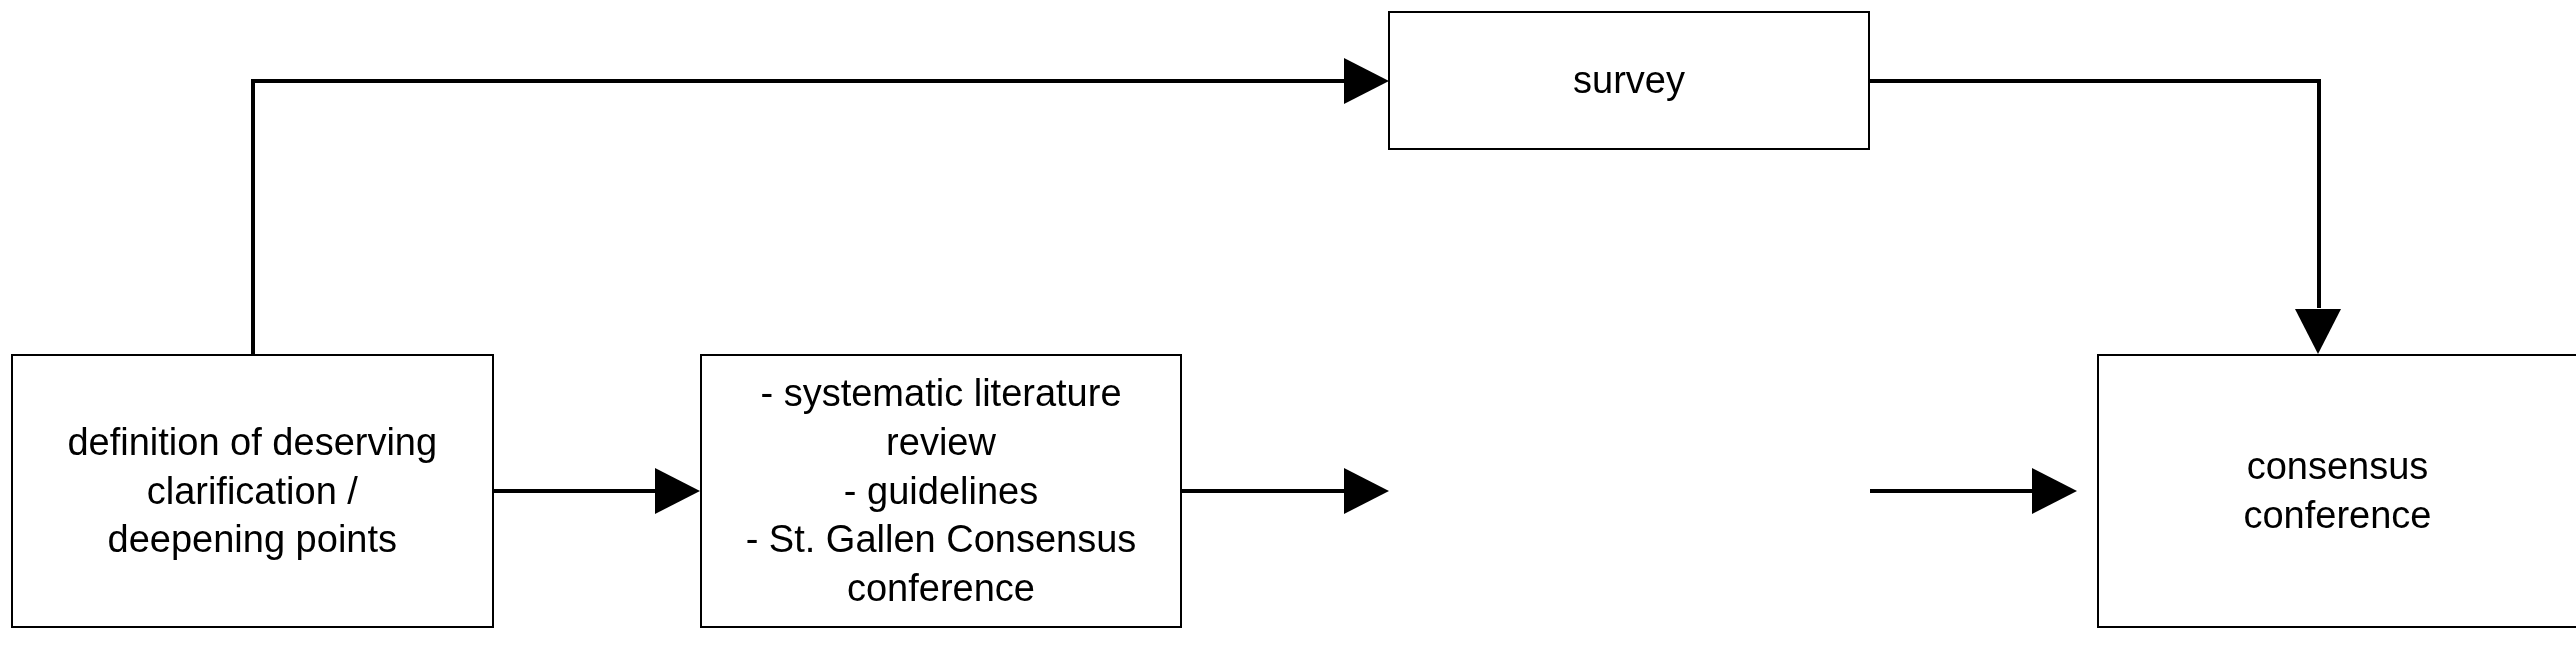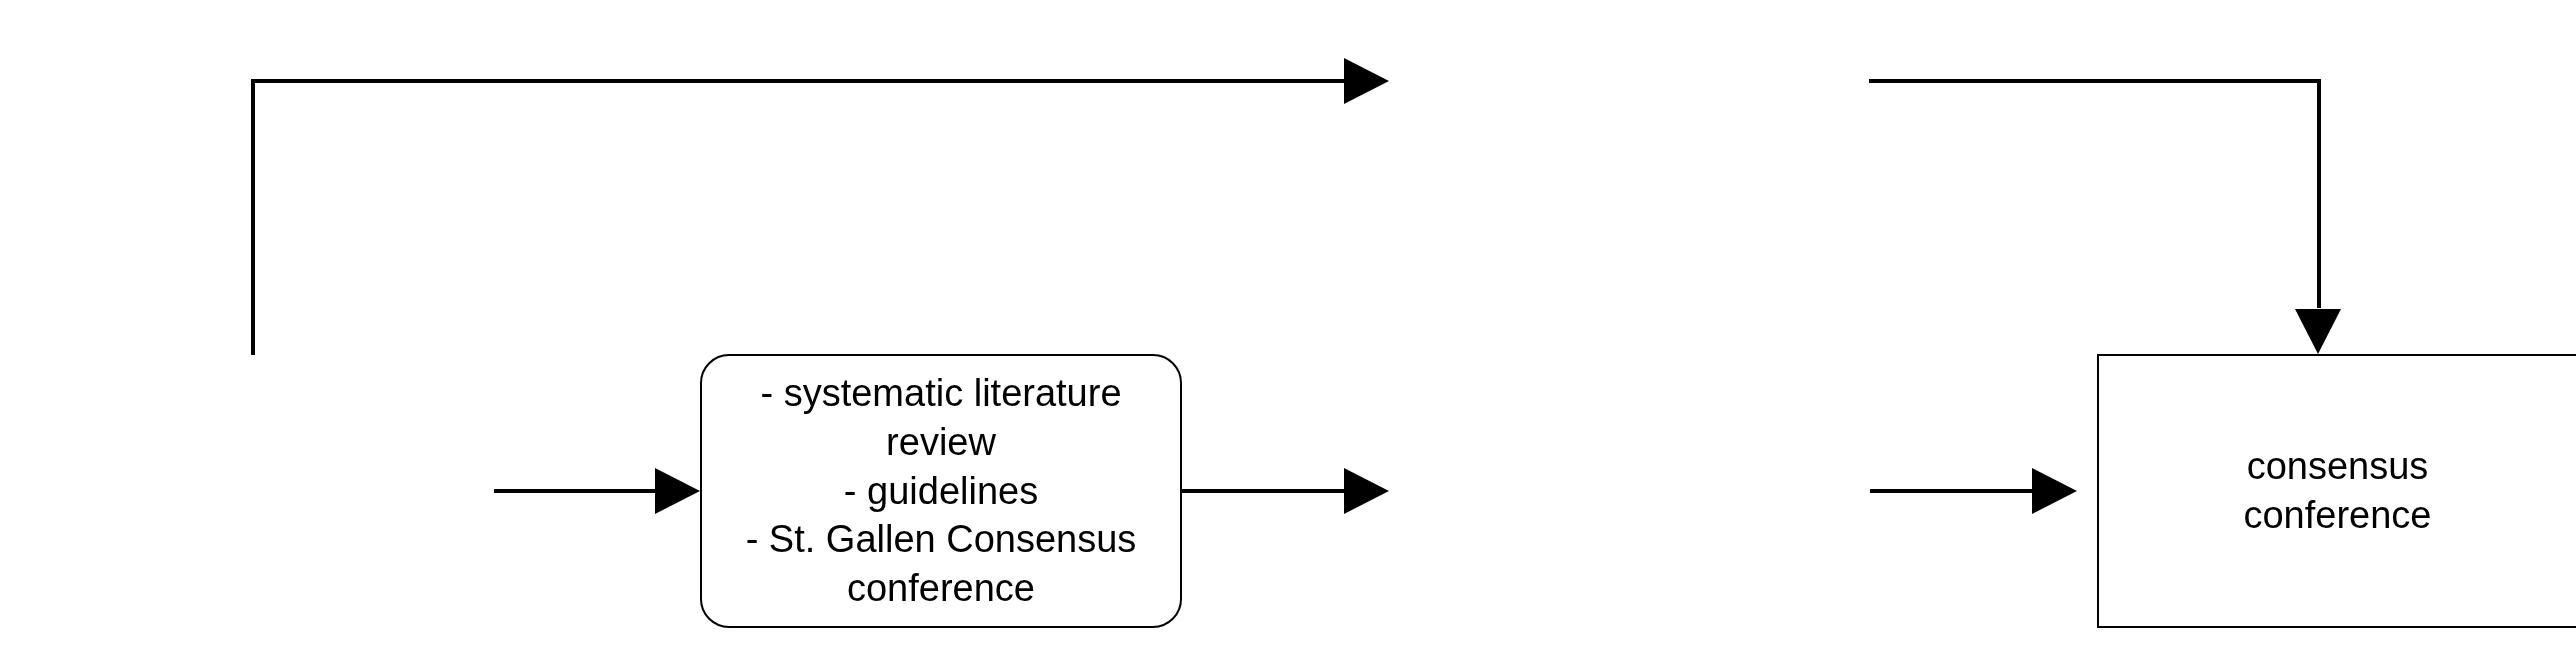--- a/index.html
+++ b/index.html
@@ -58,23 +58,31 @@
     border-left: 23px solid transparent;
     border-right: 23px solid transparent;
     border-top: 45px solid #000000;
   }
 </style>
 </head>
 <body>
 
 <div id="canvas">
 
+  <div class="node" style="left:1388px; top:10.8px; width:482px; height:139px;">
+    <span class="node-label">survey</span>
+  </div>
 
+  <div class="node" style="left:10.8px; top:354px; width:483px; height:274px;">
+    <span class="node-label">definition of deserving
+clarification /
+deepening points</span>
+  </div>
 
-  <div class="node" style="left:700px; top:354px; width:482px; height:274px;border-radius:29px;">
+  <div class="node" style="left:700px; top:354px; width:482px; height:274px;">
     <span class="node-label">- systematic literature
 review
 - guidelines
 - St. Gallen Consensus
 conference</span>
   </div>
 
 
   <div class="node" style="left:2077px; top:354px; width:481px; height:274px;margin-left:20px;">
     <span class="node-label">consensus

